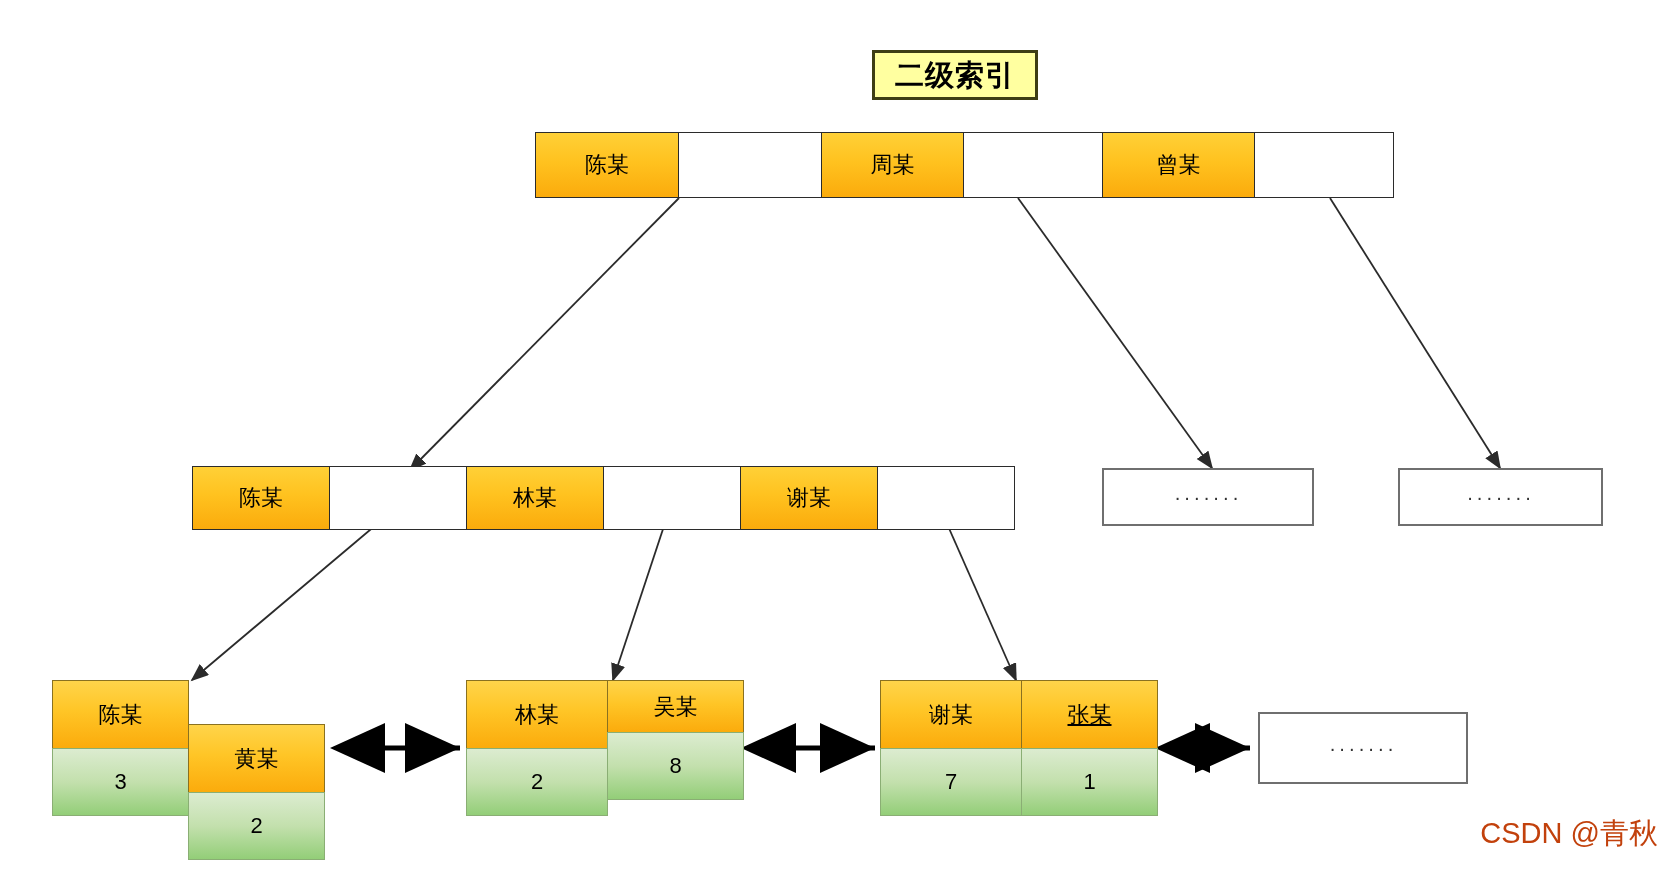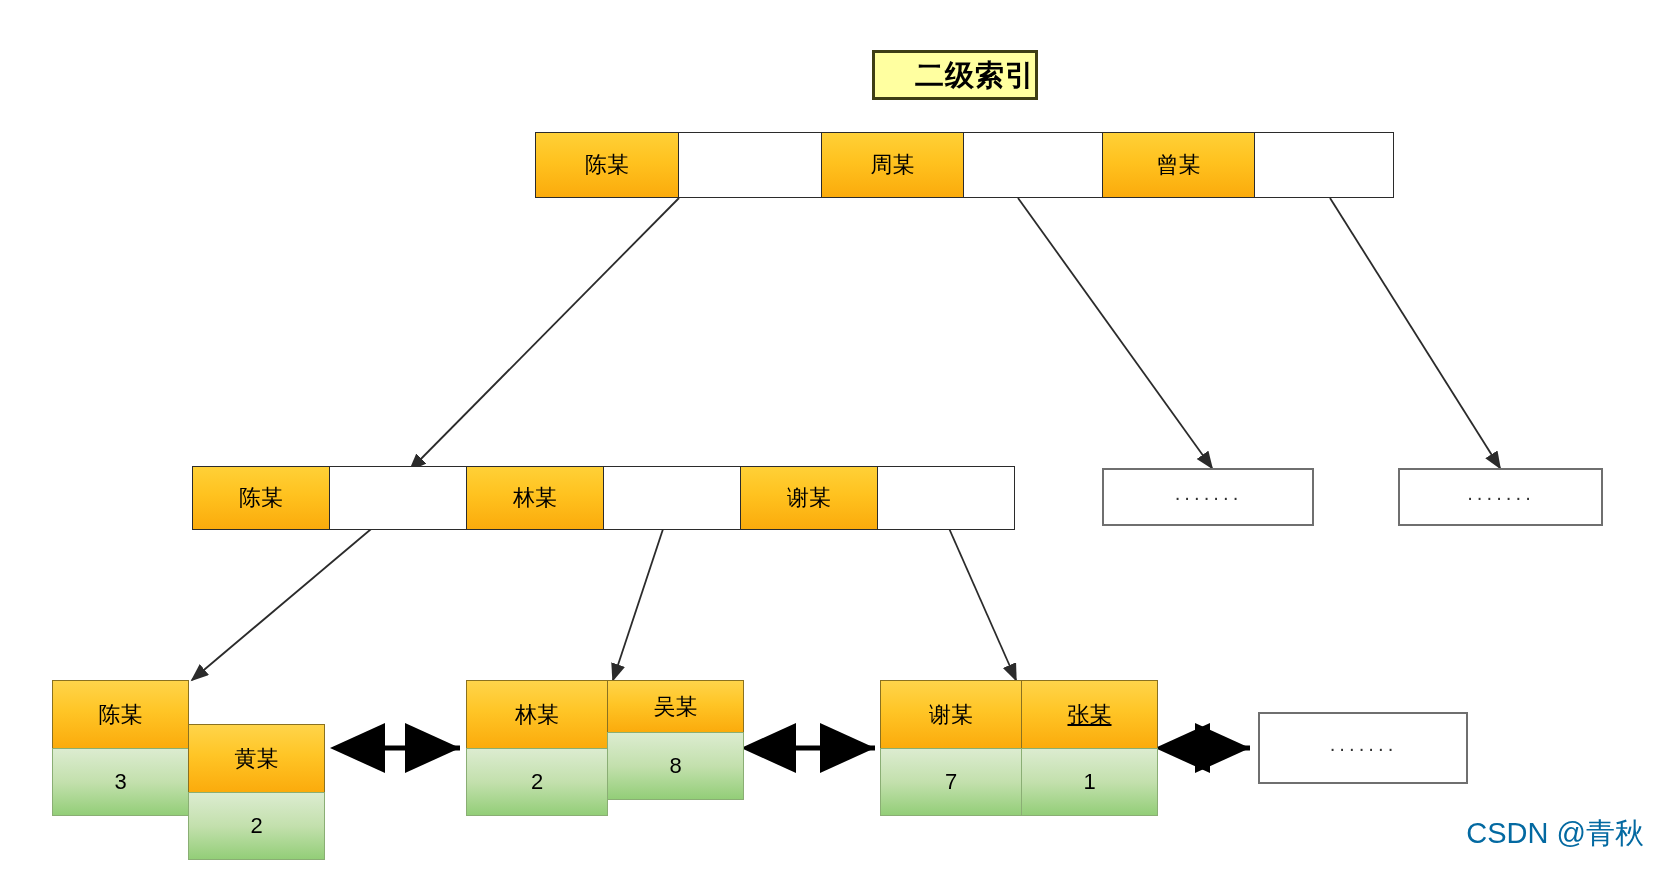--- a/index.html
+++ b/index.html
@@ -22,21 +22,21 @@
   #title-box {
     position: absolute;
     left: 872px;
     top: 50px;
     width: 166px;
     height: 50px;
     background: #ffffa0;
     border: 3px solid #3d3d14;
     display: flex;
     align-items: center;
-    justify-content: flex-end;
+    justify-content: center;
     box-sizing: border-box;
   }
   #title-box .title-text {
     font-size: 29px;
     font-weight: bold;
     color: #000000;
     letter-spacing: 1px;
     line-height: 1;
   }
 
@@ -119,24 +119,24 @@
     position: absolute;
     left: 0; top: 0;
     width: 1676px;
     height: 872px;
     pointer-events: none;
   }
 
   
   #watermark {
     position: absolute;
-    right: 32px;
+    right: 18px;
     bottom: 18px;
     font-size: 29px;
-    color: #0369a1;
+    color: #c2410c;
     white-space: nowrap;
   }
 </style>
 </head>
 <body>
 
 <div id="canvas">
 
   <svg id="wires" viewBox="0 0 1676 872">
     <defs>

